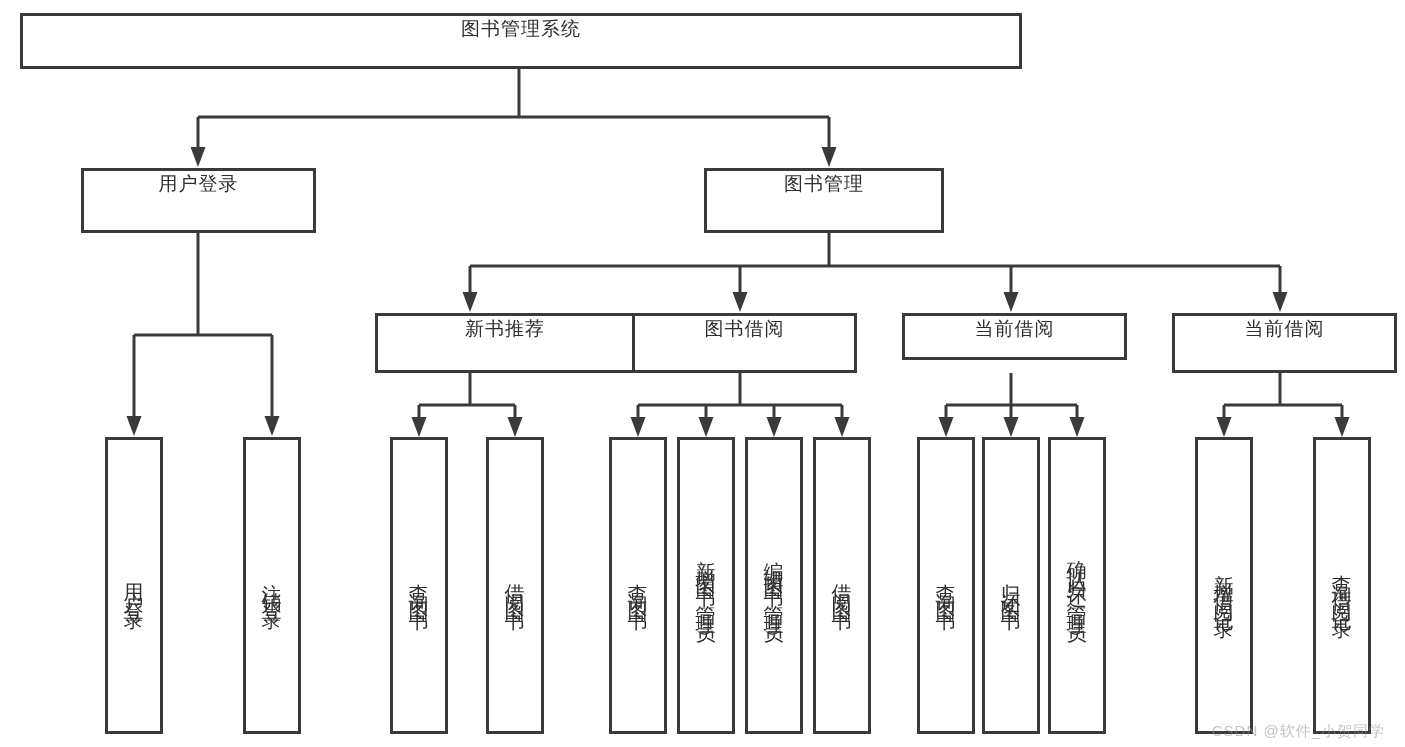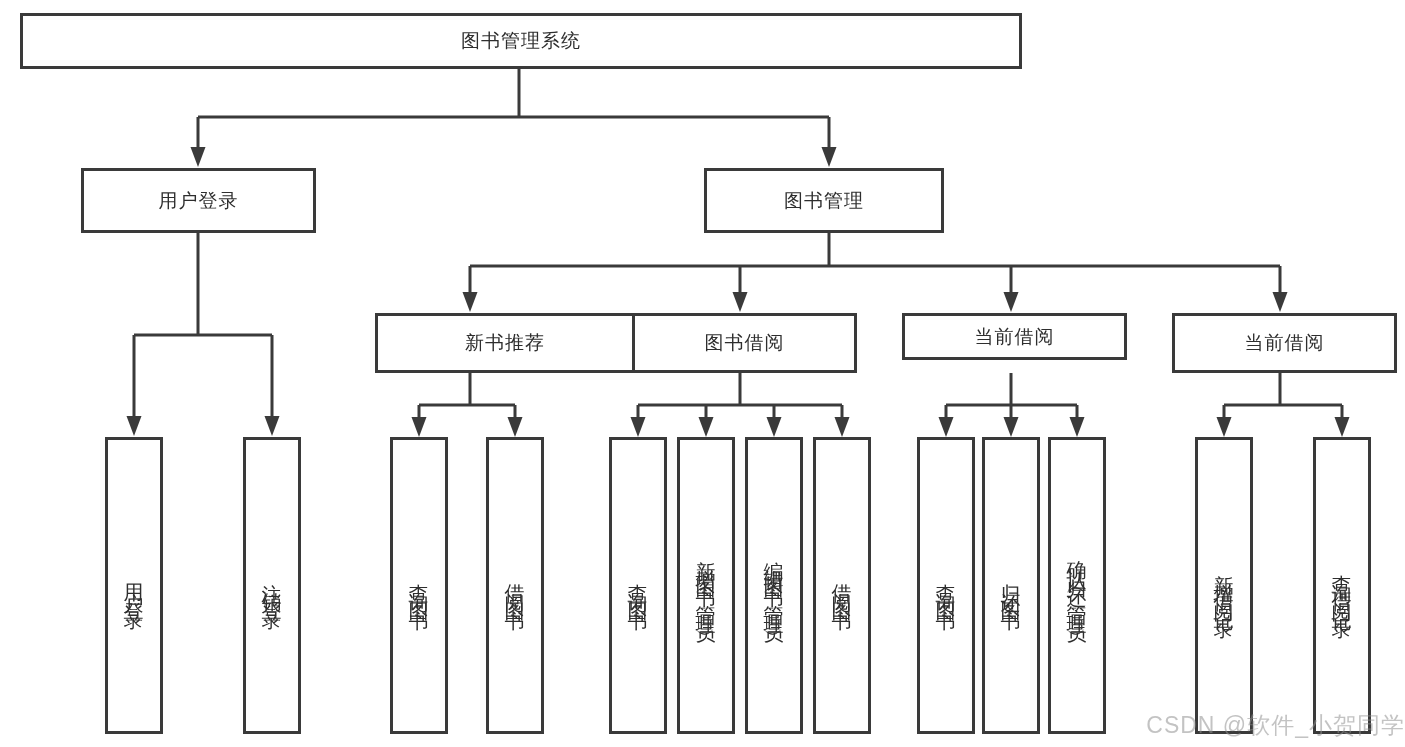--- a/index.html
+++ b/index.html
@@ -20,21 +20,21 @@
     left: 0; top: 0;
     width: 1405px;
     height: 747px;
   }
   .node {
     position: absolute;
     box-sizing: border-box;
     background: #ffffff;
     border: 3px solid #3a3a3a;
     display: flex;
-    align-items: center;
+    align-items: flex-start;
     justify-content: center;
     color: #2e2e2e;
     font-size: 19px;
     letter-spacing: 1px;
     white-space: nowrap;
   }
   .leaf {
     position: absolute;
     box-sizing: border-box;
     background: #ffffff;
@@ -50,23 +50,23 @@
   .leaf span {
     writing-mode: vertical-rl;
     text-orientation: mixed;
     font-size: 20px;
     letter-spacing: 9px;
     line-height: 1;
     white-space: nowrap;
   }
   .watermark {
     position: absolute;
-    right: 0;
+    right: 20px;
     bottom: 6px;
-    font-size: 23px;
+    font-size: 15px;
     color: rgba(145,145,145,0.55);
     letter-spacing: 1px;
     pointer-events: none;
     white-space: nowrap;
   }
 </style>
 </head>
 <body>
 
 <div class="stage">

